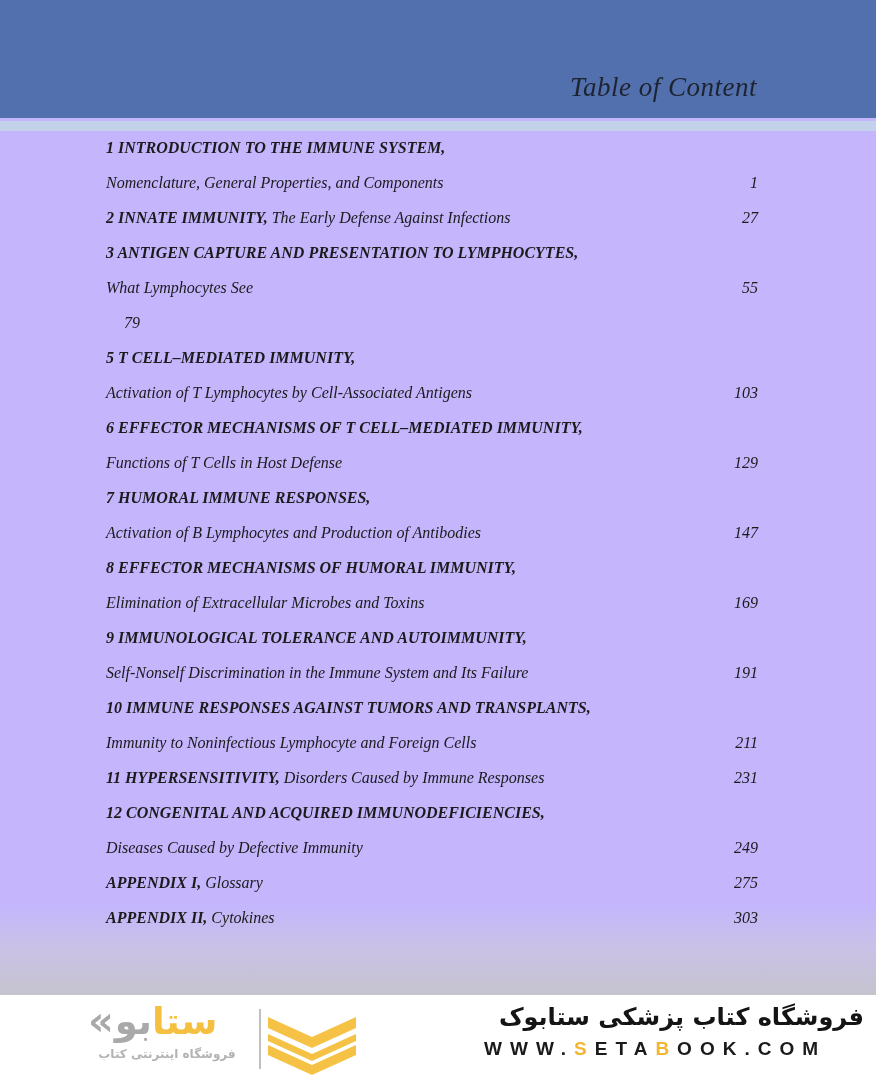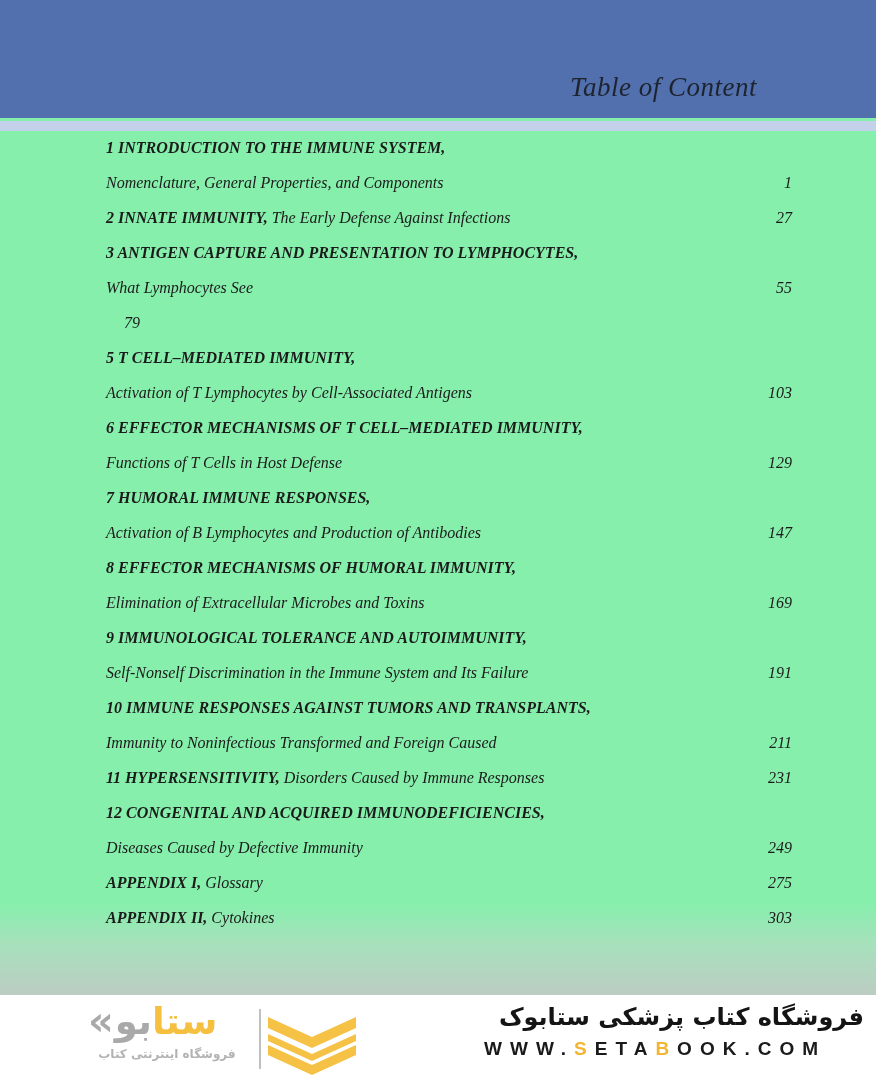--- a/index.html
+++ b/index.html
@@ -1,19 +1,19 @@
 <!DOCTYPE html>
 <html><head>
 <meta charset="utf-8">
 <style>
   * { margin:0; padding:0; box-sizing:border-box; }
   html,body { background:#ffffff; }
   .page {
     position:relative; width:876px; height:1080px;
-    background:#86efac; overflow:hidden;
+    background:#c4b5fd; overflow:hidden;
     font-family:"Liberation Serif","DejaVu Serif",serif;
   }
   
   .header {
     position:absolute; top:0; left:0; width:876px; height:118px;
     background:#5270ae;
   }
   .header-title {
     position:absolute; right:119px; bottom:15px;
     font-style:italic; font-size:27px; color:#1d2430;
@@ -26,21 +26,21 @@
   
   .fade-band {
     position:absolute; top:903px; left:0; width:876px; height:92px; z-index:0;
     background:linear-gradient(to bottom,
       rgba(214,214,214,0) 0%,
       rgba(208,208,208,0.45) 45%,
       rgba(198,198,198,0.85) 100%);
   }
   .toc {
     position:absolute; top:130px; left:0; width:876px; z-index:1;
-    padding-left:106px; padding-right:84px;
+    padding-left:106px; padding-right:118px;
   }
   .toc-row {
     height:35px; display:flex; align-items:center;
     justify-content:space-between;
     font-style:italic; font-size:16px; color:#1b1b1b;
   }
   .toc-left { white-space:nowrap; }
   .toc-title { font-weight:700; }
   .toc-page { font-size:16px; text-align:right; min-width:34px; }
   
@@ -154,21 +154,21 @@
       </div>
       <div class="toc-row">
         <span class="toc-left"><span class="toc-title"></span><span class="toc-subtitle">Self-Nonself Discrimination in the Immune System and Its Failure</span></span>
         <span class="toc-page">191</span>
       </div>
       <div class="toc-row">
         <span class="toc-left"><span class="toc-title">10 IMMUNE RESPONSES AGAINST TUMORS AND TRANSPLANTS,</span><span class="toc-subtitle"></span></span>
         <span class="toc-page"></span>
       </div>
       <div class="toc-row">
-        <span class="toc-left"><span class="toc-title"></span><span class="toc-subtitle">Immunity to Noninfectious Transformed and Foreign Caused</span></span>
+        <span class="toc-left"><span class="toc-title"></span><span class="toc-subtitle">Immunity to Noninfectious Lymphocyte and Foreign Cells</span></span>
         <span class="toc-page">211</span>
       </div>
       <div class="toc-row">
         <span class="toc-left"><span class="toc-title">11 HYPERSENSITIVITY,</span><span class="toc-subtitle"> Disorders Caused by Immune Responses</span></span>
         <span class="toc-page">231</span>
       </div>
       <div class="toc-row">
         <span class="toc-left"><span class="toc-title">12 CONGENITAL AND ACQUIRED IMMUNODEFICIENCIES,</span><span class="toc-subtitle"></span></span>
         <span class="toc-page"></span>
       </div>

